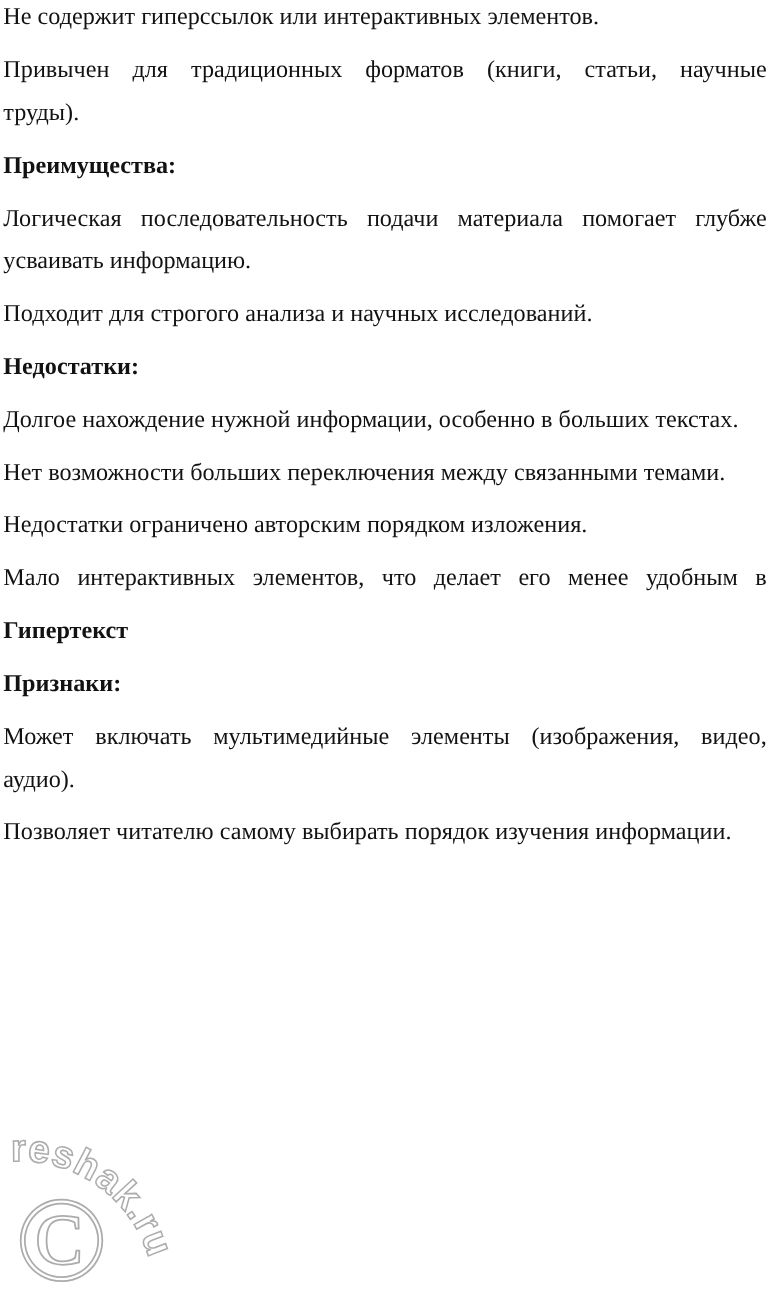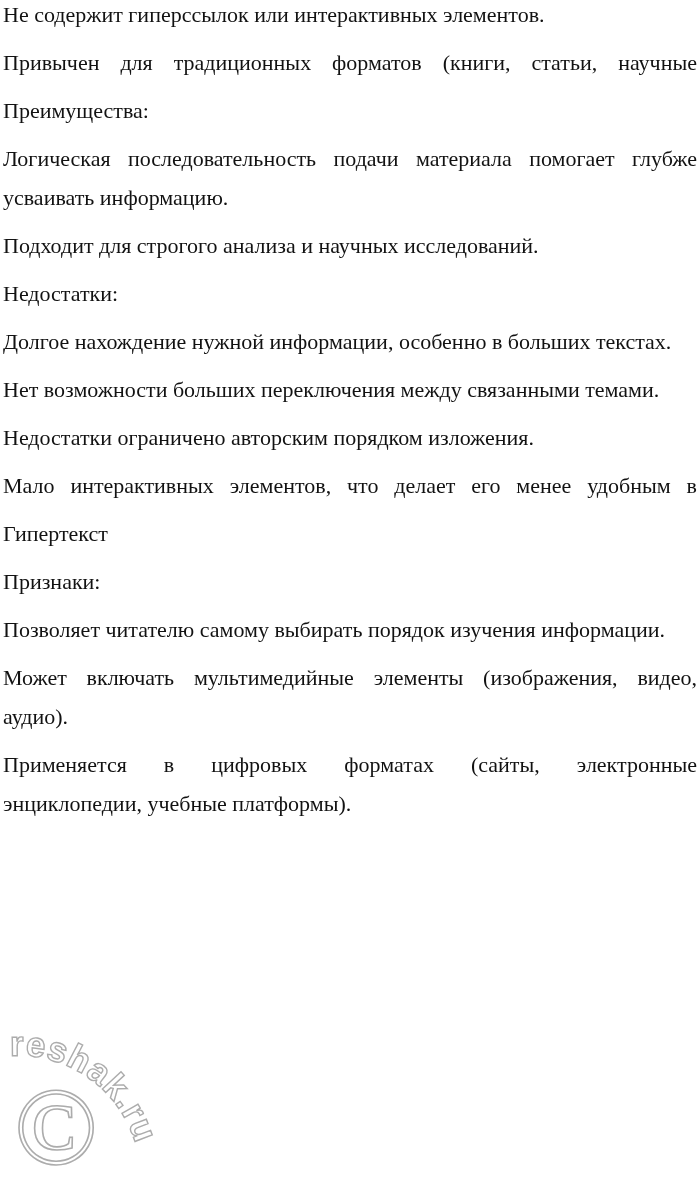--- a/index.html
+++ b/index.html
@@ -21,21 +21,21 @@
     padding: 0 3px 0 3px;
     margin-top: -5px;
   }
   .para {
     margin: 0 0 9px 0;
     font-size: 22px;
     line-height: 39px;
     color: #121212;
   }
   .para.heading {
-    font-weight: normal;
+    font-weight: bold;
   }
   .line {
     text-align: left;
   }
   .line.full {
     text-align: justify;
     text-align-last: justify;
   }
   .watermark {
     position: absolute;
@@ -78,20 +78,21 @@
     </text>
     <text class="wm-copyright" x="56" y="166">©</text>
   </svg>
 
   <div class="doc">
       <div class="para">
         <div class="line">Не содержит гиперссылок или интерактивных элементов.</div>
       </div>
       <div class="para">
         <div class="line full">Привычен для традиционных форматов (книги, статьи, научные</div>
+        <div class="line">труды).</div>
       </div>
       <div class="para heading">
         <div class="line">Преимущества:</div>
       </div>
       <div class="para">
         <div class="line full">Логическая последовательность подачи материала помогает глубже</div>
         <div class="line">усваивать информацию.</div>
       </div>
       <div class="para">
         <div class="line">Подходит для строгого анализа и научных исследований.</div>
@@ -113,25 +114,21 @@
       <div class="para">
         <div class="line full">Мало интерактивных элементов, что делает его менее удобным в</div>
       </div>
       <div class="para heading">
         <div class="line">Гипертекст</div>
       </div>
       <div class="para heading">
         <div class="line">Признаки:</div>
       </div>
       <div class="para">
-        <div class="line">Позволяет читателю самому выбирать порядок изучения информации.</div>
-      </div>
-      <div class="para">
         <div class="line full">Может включать мультимедийные элементы (изображения, видео,</div>
         <div class="line">аудио).</div>
       </div>
       <div class="para">
-        <div class="line full">Применяется в цифровых форматах (сайты, электронные</div>
-        <div class="line">энциклопедии, учебные платформы).</div>
+        <div class="line">Позволяет читателю самому выбирать порядок изучения информации.</div>
       </div>
     </div>
 
 </div>
 
 </body></html>

